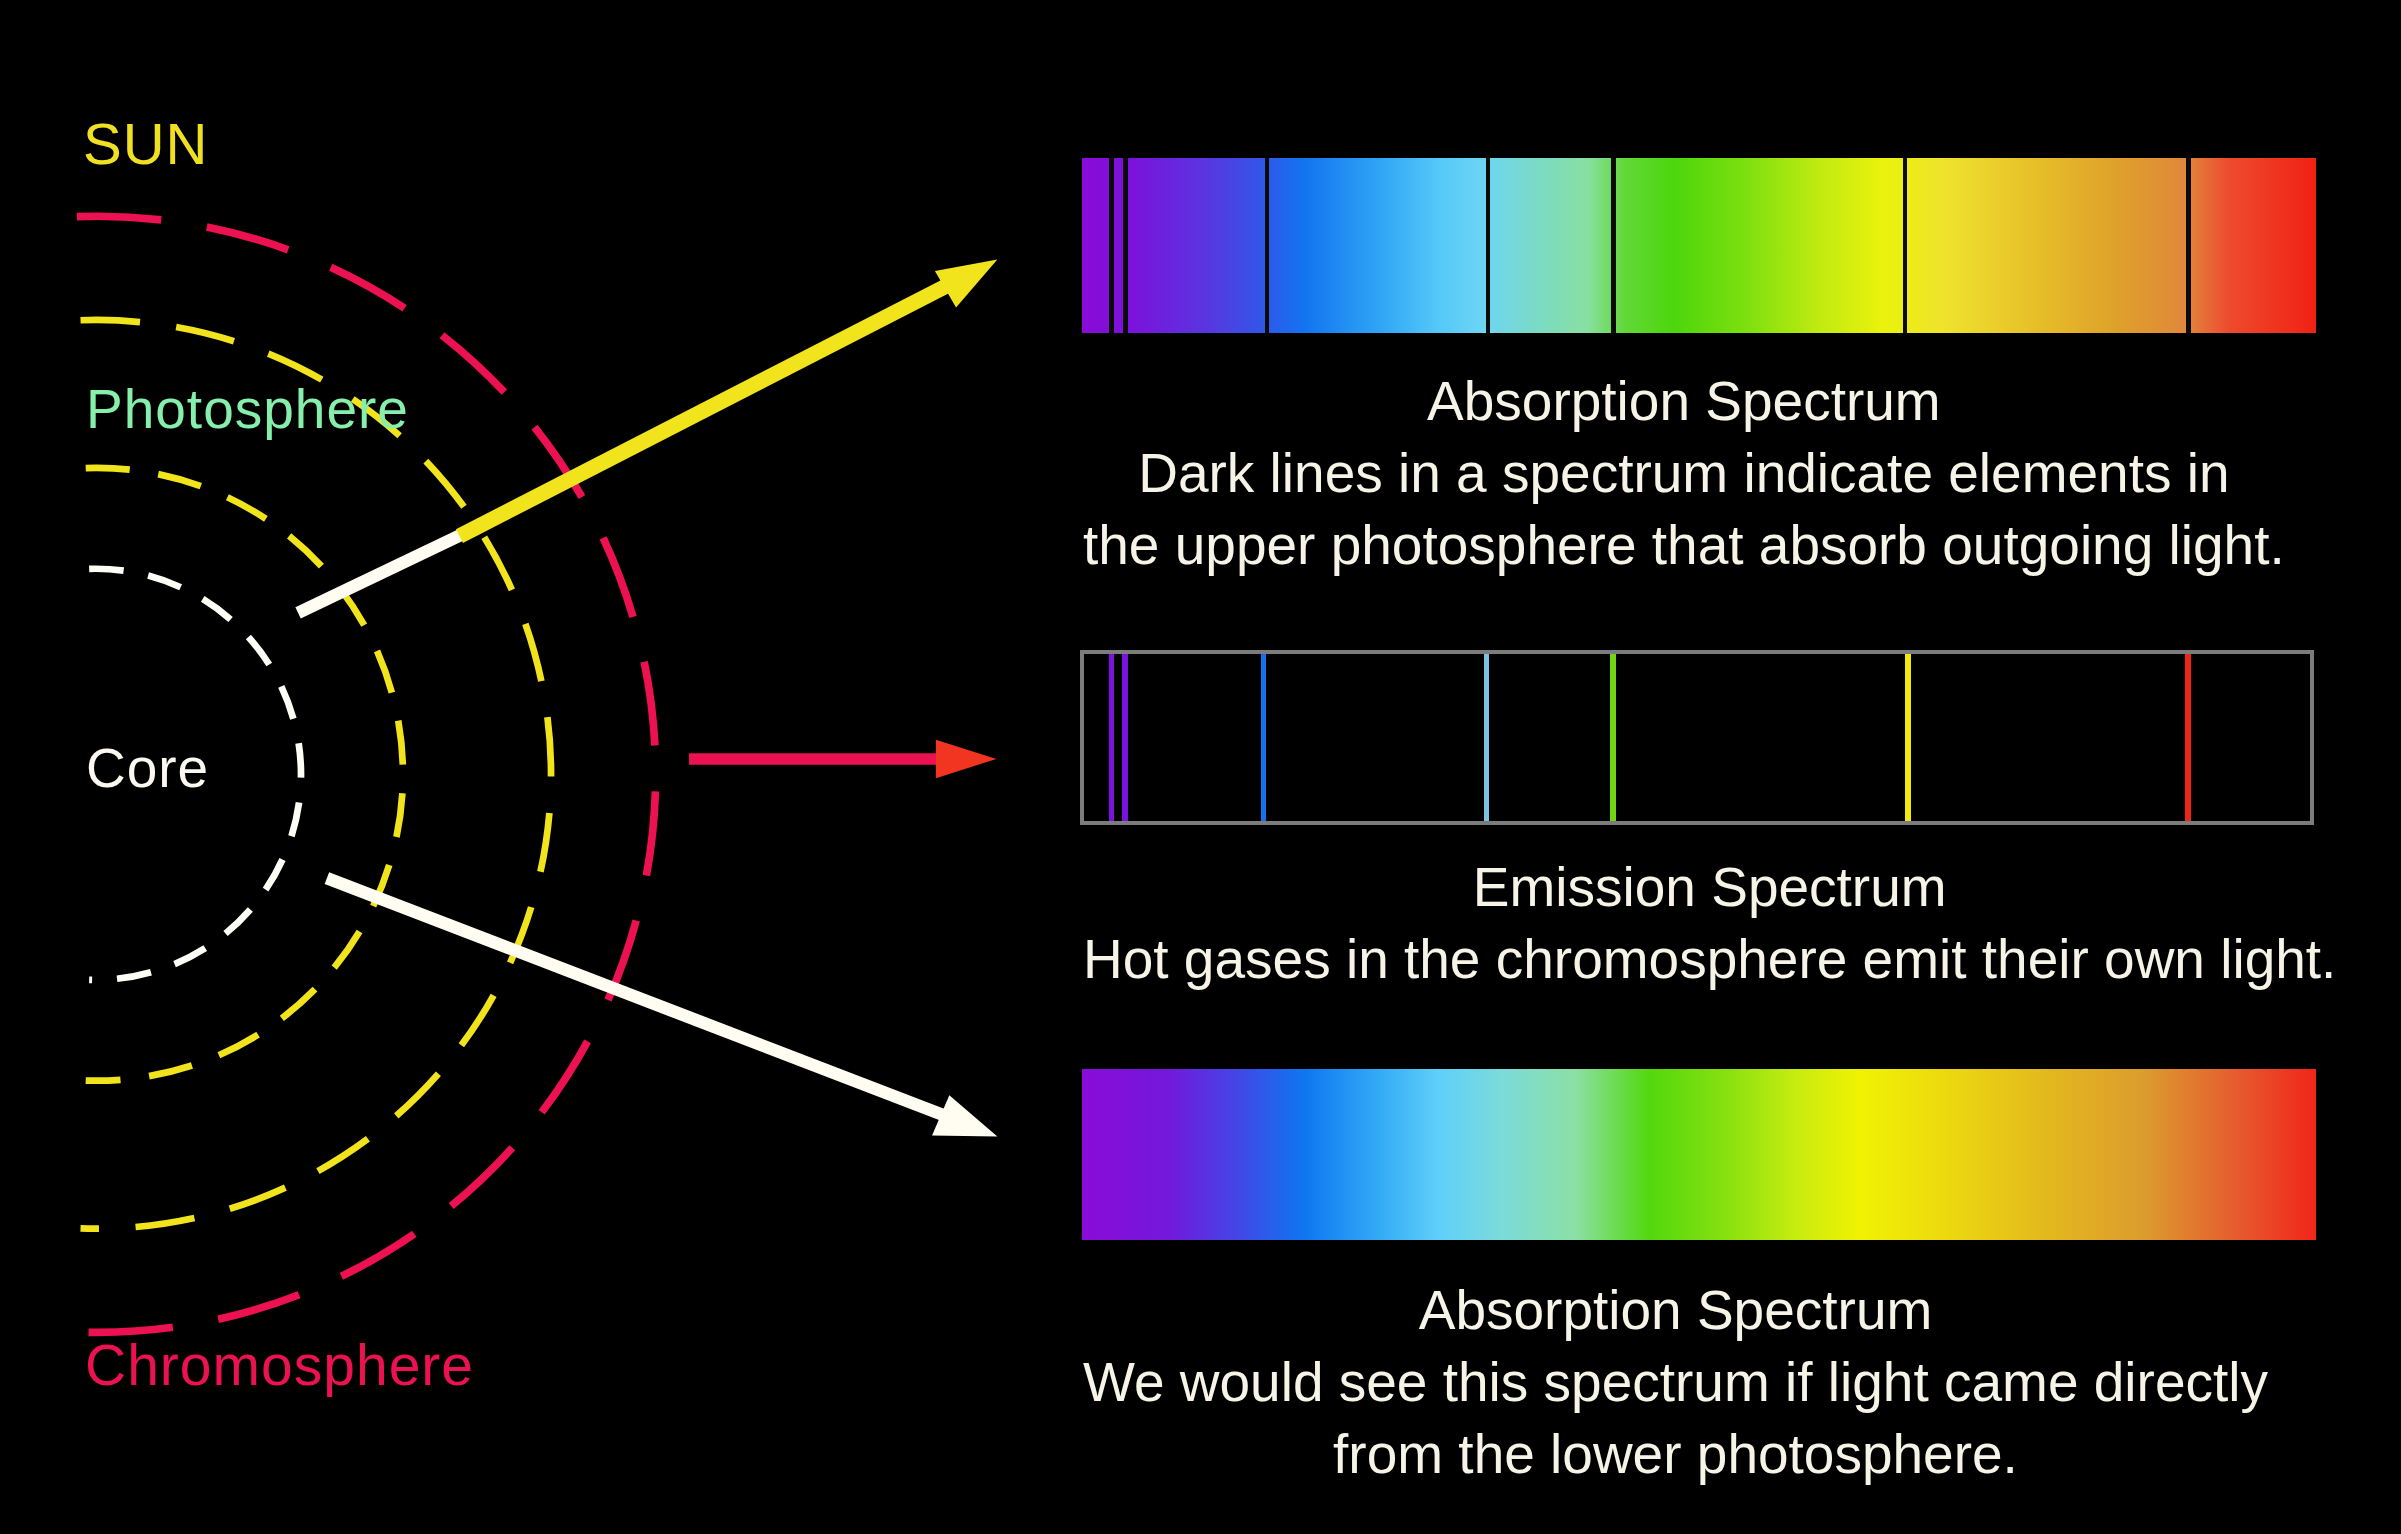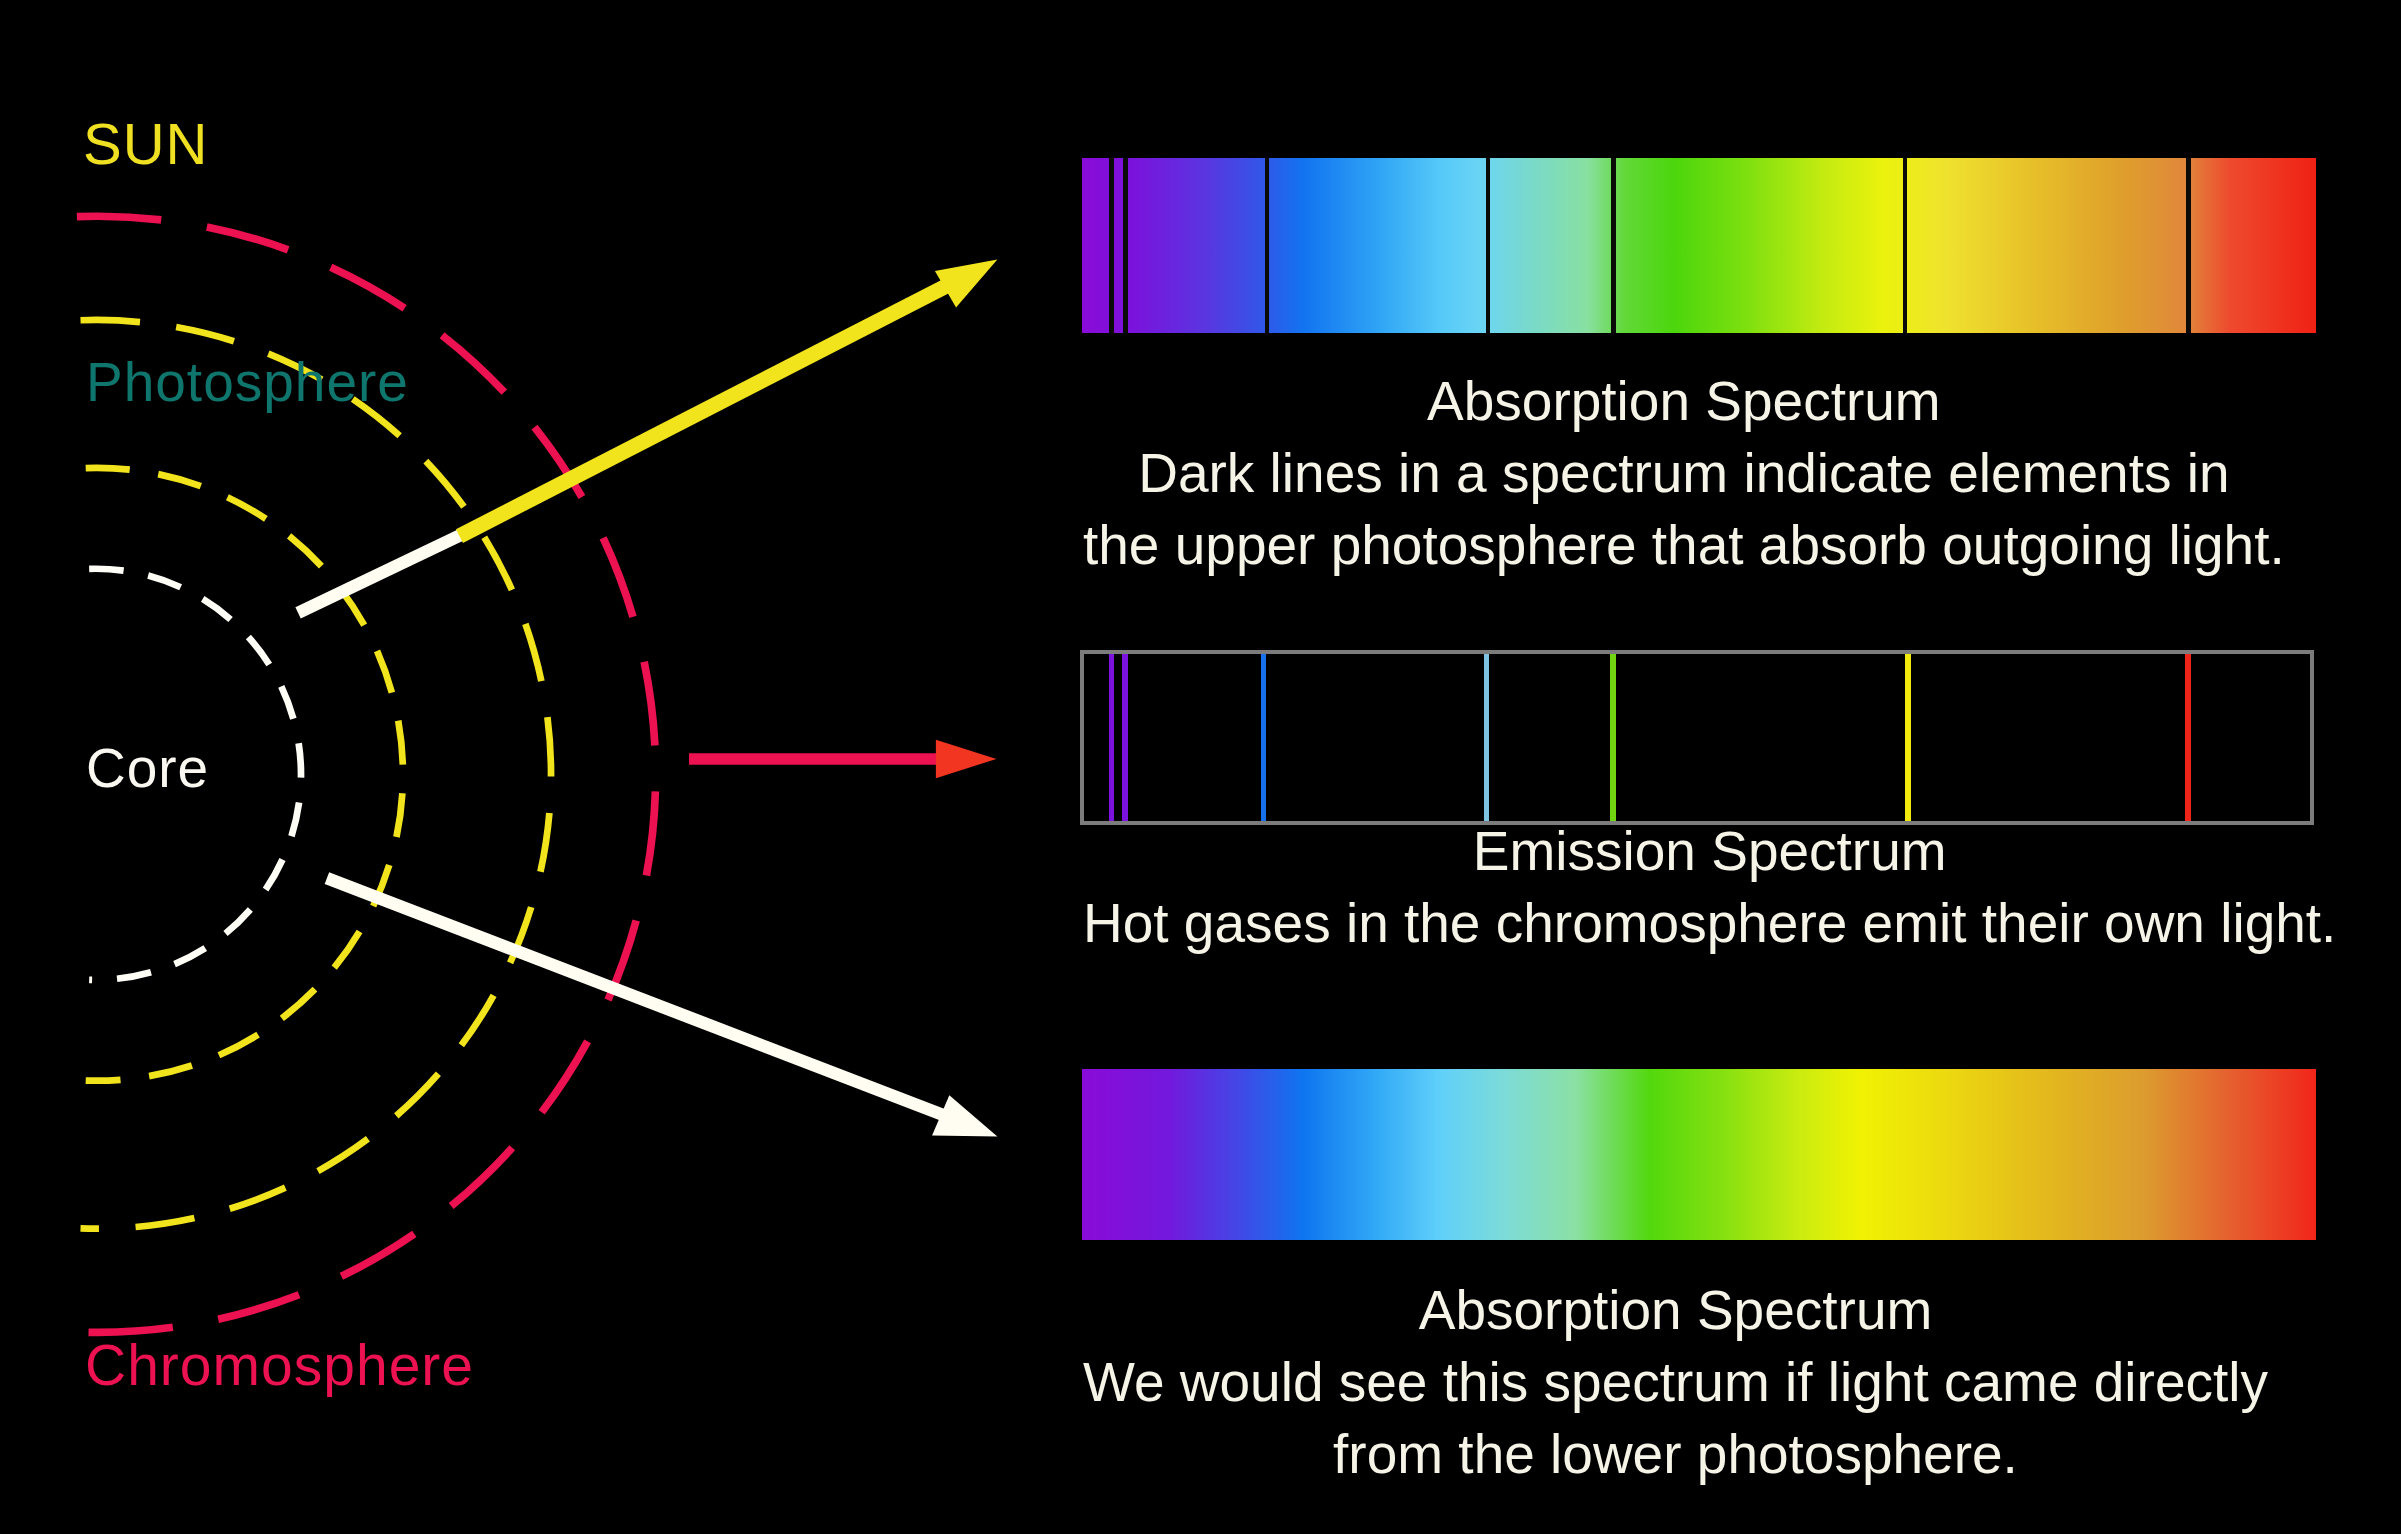--- a/index.html
+++ b/index.html
@@ -4,35 +4,35 @@
 <style>
   html,body{margin:0;padding:0;background:#000;}
   .stage{
     position:relative;width:2402px;height:1534px;background:#000;overflow:hidden;
     font-family:"Liberation Sans", sans-serif;
     margin-top:27px;
   }
   
   .sun-label{position:absolute;font-weight:400;letter-spacing:1px;white-space:nowrap;}
   .lbl-sun        {left:83px; top:83px;  font-size:58px; color:#EFE122;}
-  .lbl-photosphere{left:86px; top:323px; font-size:55px; color:#0f766e;}
+  .lbl-photosphere{left:86px; top:350px; font-size:55px; color:#86efac;}
   .lbl-core       {left:86px; top:709px; font-size:55px; color:#FAF8F0;text-align:right;}
   .lbl-chromosphere{left:85px;top:1305px;font-size:57px; color:#EC1150;text-align:right;}
   
   .diagram-svg{position:absolute;left:0;top:0;}
   
   .band{position:absolute;}
   .band-absorption{left:1082px;top:131px;width:1234px;height:175px;}
   .band-emission  {left:1080px;top:623px;width:1226px;height:167px;background:#000;border:4.8px solid #7C7C7C;}
   .band-continuous{left:1082px;top:1042px;width:1234px;height:171px;}
   .spec-line{position:absolute;top:0;bottom:0;}
   
   .spec-text{position:absolute;left:1083px;color:#F6F3E7;font-size:55px;line-height:72px;font-weight:400;text-align:center;}
   .txt-absorption{top:338px;}
-  .txt-emission  {top:788px;}
+  .txt-emission  {top:824px;}
   .txt-continuous{top:1247px;}
 </style>
 </head>
 <body>
 
 <div class="stage">
 
   <svg class="diagram-svg" width="2402" height="1534" viewBox="0 0 2500 1597">
 
     <path d="M 92.5 564.1 A 214 214 0 1 1 92.5 991.9" fill="none" stroke="#FFFEF6" stroke-width="7" stroke-dasharray="36 26"></path>

